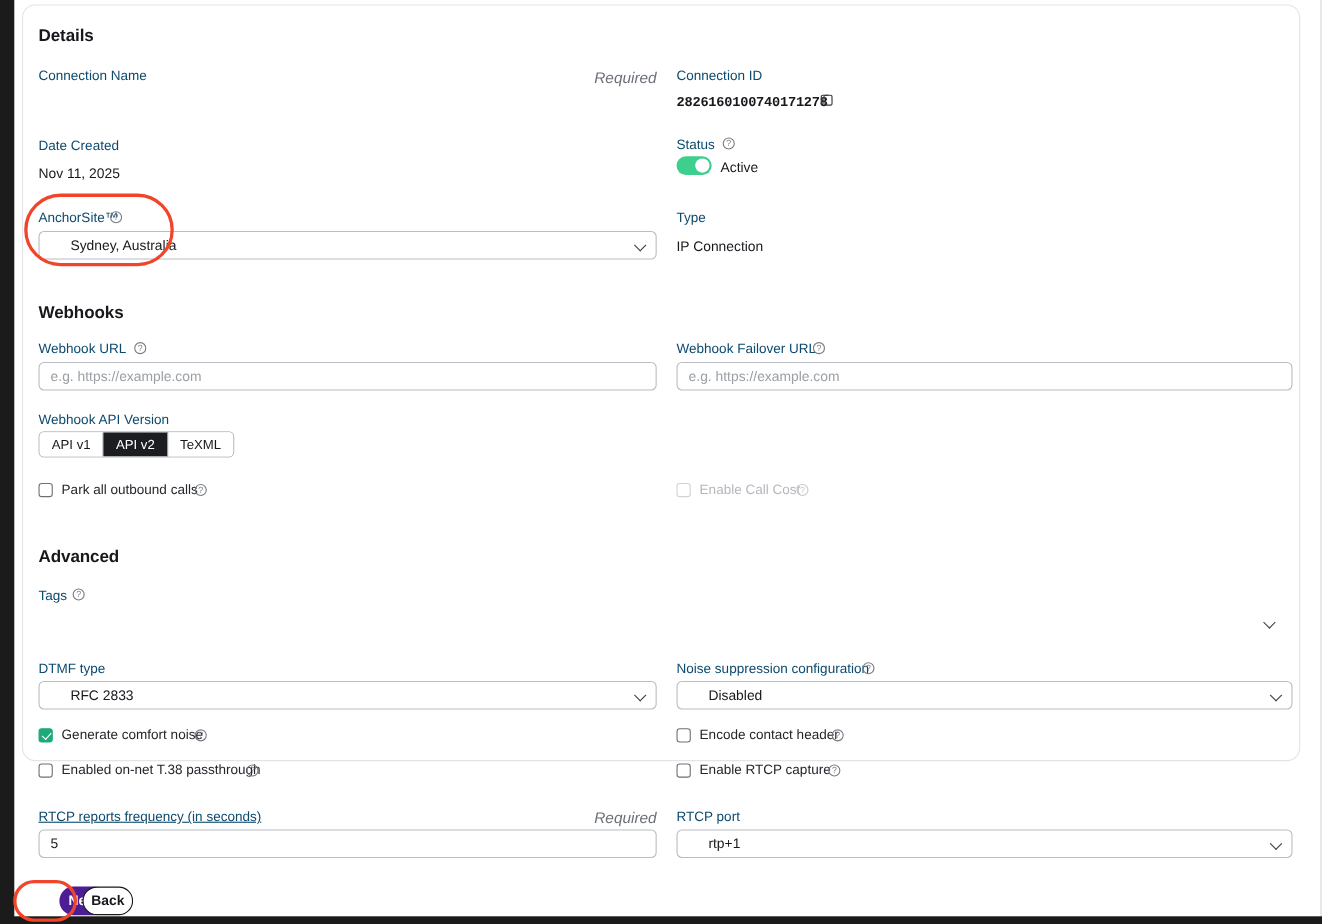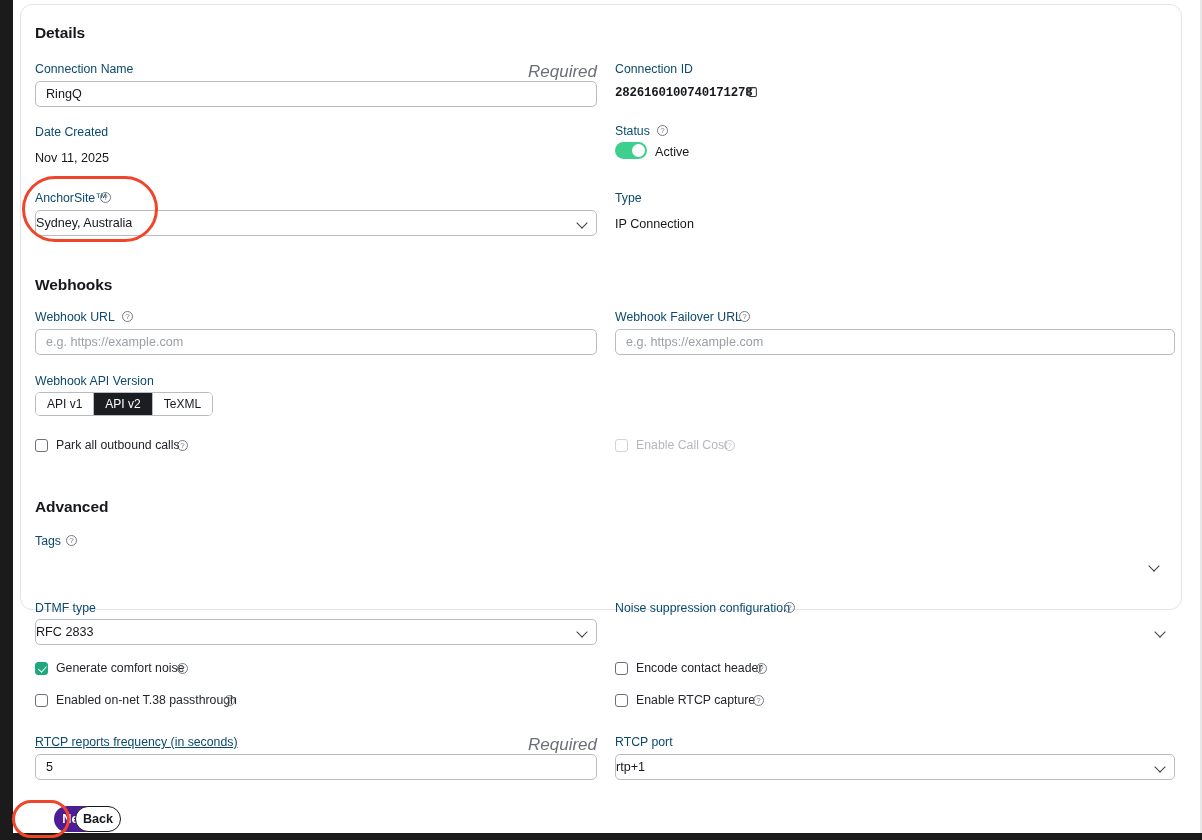--- a/index.html
+++ b/index.html
@@ -12,57 +12,57 @@
   }
   #root { position: relative; width: 1202px; height: 840px; background:#fff; }
 
   
   .rail-left   { position:absolute; left:0;  top:0; width:13px;  height:840px; background:#1b1b1b; }
   .rail-bottom { position:absolute; left:0;  bottom:0; width:1202px; height:7px; background:#1b1b1b; }
   .rail-right  { position:absolute; right:0; top:0; width:2px; height:840px; background:#e8e8e8; }
 
   
   .card {
-    position:absolute; left:20px; top:4px; width:1162px; height:606px;
+    position:absolute; left:20px; top:4px; width:1162px; height:688px;
     background:#fff; border:1px solid #e2e4e7; border-radius:12px;
   }
 
   .section-title {
     position:absolute; font-size:15.5px; font-weight:700; color:#16181c; letter-spacing:-0.1px;
   }
   .lbl {
     position:absolute; font-size:12.3px; color:#0c4a6e; white-space:nowrap;
   }
   .val {
     position:absolute; font-size:12.6px; color:#16181c; white-space:nowrap;
   }
   .val-mono {
     position:absolute; font-size:12.4px; color:#16181c; white-space:nowrap;
     font-family:"Liberation Mono", monospace; font-weight:700; letter-spacing:-0.2px;
   }
   .req {
-    position:absolute; font-size:17px; color:#6b7078; font-style:italic; text-align:right;
+    position:absolute; font-size:14px; color:#6b7078; font-style:italic; text-align:right;
   }
 
   
   .input {
     position:absolute; height:26px; background:#fff;
     border:1px solid #b9bcc2; border-radius:5px;
     font-size:12.6px; color:#16181c;
     padding:0 10px; line-height:24px;
     font-family:"Liberation Sans", sans-serif;
   }
   .input.ph { color:#9aa0a6; }
 
   
   .select {
     position:absolute; height:26px; background:#fff;
     border:1px solid #b9bcc2; border-radius:5px;
     font-size:12.6px; color:#16181c;
-    padding:0 26px 0 0; line-height:24px;
+    padding:0 26px 0 28px; line-height:24px;
     white-space:nowrap; overflow:hidden;
   }
   .select.ph { color:#9aa0a6; }
   .chev {
     position:absolute; width:9px; height:9px; pointer-events:none;
   }
   .chev::before {
     content:""; position:absolute; left:0; top:0;
     width:7px; height:7px;
     border-right:1.6px solid #3c4043; border-bottom:1.6px solid #3c4043;
@@ -139,21 +139,20 @@
   <div class="rail-left"></div>
   <div class="rail-right"></div>
   <div class="rail-bottom"></div>
 
   <div class="card">
 
     <div class="section-title" style="left:14px; top:19px;">Details</div>
 
     <div class="lbl" style="left:14px; top:57px;">Connection Name</div>
     <div class="req" style="left:420px; top:57px; width:156px;">Required</div>
-    <div class="input" style="left:14px; top:76px; width:562px;">RingQ</div>
 
     <div class="lbl" style="left:594px; top:57px;">Connection ID</div>
     <div class="val-mono" style="left:594px; top:81px;">2826160100740171278</div>
     <div class="copy-ic" style="left:724px; top:80px;">
       <svg width="13" height="13" viewBox="0 0 16 16" fill="none">
         <rect x="5" y="2" width="9" height="11" rx="1.6" stroke="#34373c" stroke-width="1.3"></rect>
         <path d="M3.2 11.6A1.6 1.6 0 0 1 2 10.1V3.6A1.6 1.6 0 0 1 3.6 2H10" stroke="#34373c" stroke-width="1.3" fill="none"></path>
       </svg>
     </div>
 
@@ -205,20 +204,21 @@
     <div class="lbl" style="left:14px; top:529px;">Tags</div>
     <div class="help" style="left:45px; top:530px;">?</div>
     <div class="chev" style="left:1129px; top:557px;"></div>
 
     <div class="lbl" style="left:14px; top:596px;">DTMF type</div>
     <div class="select" style="left:14px; top:614px; width:562px;">RFC 2833</div>
     <div class="chev" style="left:557px; top:623px;"></div>
 
     <div class="lbl" style="left:594px; top:596px;">Noise suppression configuration</div>
     <div class="help" style="left:763px; top:597px;">?</div>
+    <div class="select" style="left:594px; top:614px; width:560px;">Disabled</div>
     <div class="chev" style="left:1135px; top:623px;"></div>
 
     <div class="cb checked" style="left:14px; top:657px;"></div>
     <div class="cb-lbl" style="left:35px; top:656px;">Generate comfort noise</div>
     <div class="help" style="left:156px; top:658px;">?</div>
 
     <div class="cb" style="left:594px; top:657px;"></div>
     <div class="cb-lbl" style="left:615px; top:656px;">Encode contact header</div>
     <div class="help" style="left:735px; top:658px;">?</div>
 

